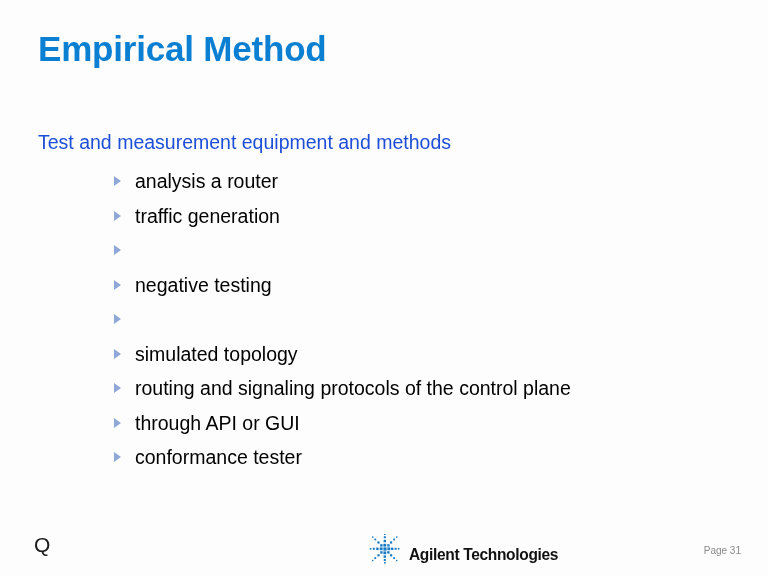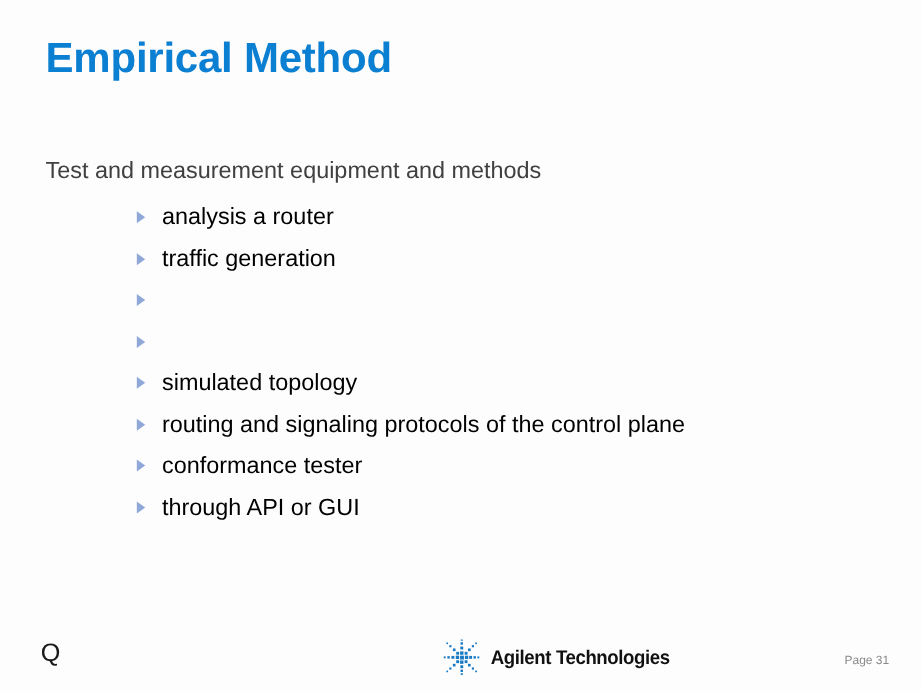--- a/index.html
+++ b/index.html
@@ -34,21 +34,21 @@
 
   
   .body-area {
     position: absolute;
     left: 38px;
     top: 129px;
     width: 700px;
   }
   .lead-line {
     font-size: 19.5px;
-    color: #404040;
+    color: #1d4ed8;
     line-height: 26px;
     white-space: nowrap;
   }
 
   .bullet-list {
     margin: 0;
     padding: 0;
     list-style: none;
     margin-top: 9px;
   }
@@ -83,21 +83,21 @@
     line-height: 24px;
     font-family: "Liberation Sans", sans-serif;
   }
 
   .logo-block {
     position: absolute;
     left: 368px;
     top: 532px;
     height: 32px;
     display: flex;
-    align-items: center;
+    align-items: flex-end;
     gap: 7px;
   }
   .logo-spark {
     width: 34px;
     height: 30px;
     display: block;
   }
   .logo-word {
     font-size: 16.5px;
     font-weight: bold;
@@ -135,36 +135,40 @@
       </li>
       <li class="bullet-item">
         <span class="bullet-marker"></span>
         <span>traffic generation</span>
       </li>
       <li class="bullet-item">
         <span class="bullet-marker"></span>
       </li>
       <li class="bullet-item">
         <span class="bullet-marker"></span>
+        <span>negative testing</span>
+      </li>
+      <li class="bullet-item">
+        <span class="bullet-marker"></span>
       </li>
       <li class="bullet-item">
         <span class="bullet-marker"></span>
         <span>simulated topology</span>
       </li>
       <li class="bullet-item">
         <span class="bullet-marker"></span>
         <span>routing and signaling protocols of the control plane</span>
       </li>
       <li class="bullet-item">
         <span class="bullet-marker"></span>
+        <span>through API or GUI</span>
+      </li>
+      <li class="bullet-item">
+        <span class="bullet-marker"></span>
         <span>conformance tester</span>
-      </li>
-      <li class="bullet-item">
-        <span class="bullet-marker"></span>
-        <span>through API or GUI</span>
       </li>
     </ul>
 
   </div>
 
   <div class="footer-q">Q</div>
 
   <div class="logo-block">
     <svg class="logo-spark" viewBox="0 0 34 30">
       <g fill="#1779c4">

